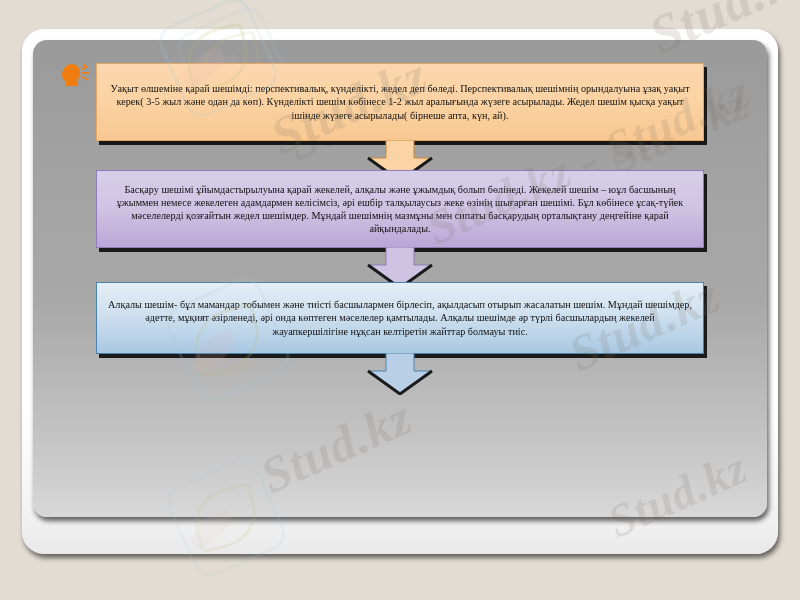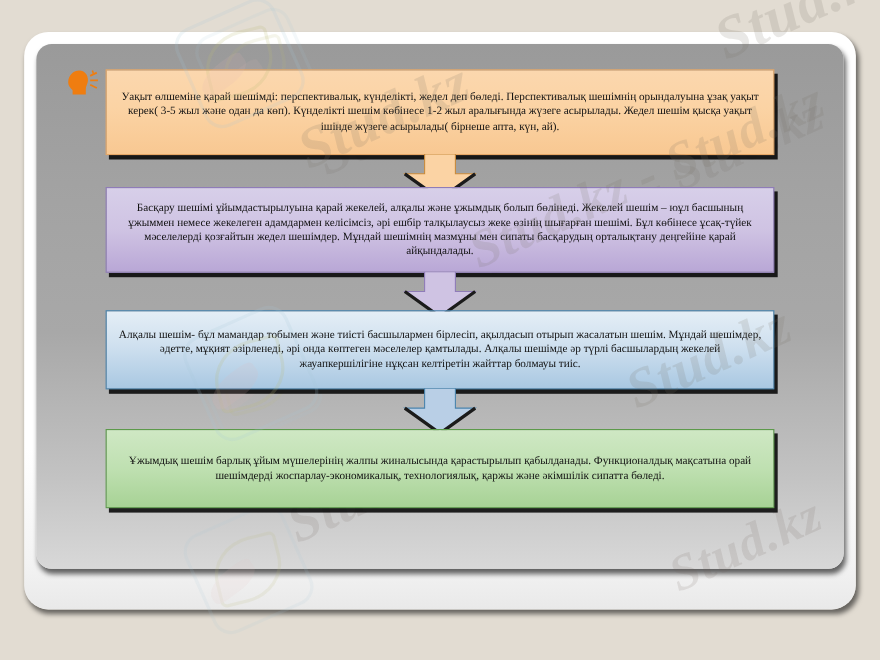--- a/index.html
+++ b/index.html
@@ -249,18 +249,15 @@
 
     <div id="box3" class="flow-box">
       <p>Алқалы шешім- бұл мамандар тобымен және тиісті басшылармен бірлесіп, ақылдасып отырып жасалатын шешім. Мұндай шешімдер, әдетте, мұқият әзірленеді, әрі онда көптеген мәселелер қамтылады. Алқалы шешімде әр түрлі басшылардың жекелей жауапкершілігіне нұқсан келтіретін жайттар болмауы тиіс.</p>
     </div>
 
     <svg id="arrow3" class="arrow" viewBox="0 0 76 42">
       <path d="M24 0 L52 0 L52 18 L70 18 L38 41 L6 18 L24 18 Z" fill="#b9cfe6" stroke="#4a84ad" stroke-width="1"></path>
       <path d="M70 18 L38 41 L6 18" fill="none" stroke="#1b1b1b" stroke-width="3"></path>
     </svg>
 
-    <div id="box4" class="flow-box">
-      <p>Ұжымдық шешім барлық ұйым мүшелерінің жалпы жиналысында қарастырылып қабылданады. Функционалдық мақсатына орай шешімдерді жоспарлау-экономикалық, технологиялық, қаржы және әкімшілік сипатта бөледі.</p>
-    </div>
 
   </div>
 </div>
 
 </body></html>

